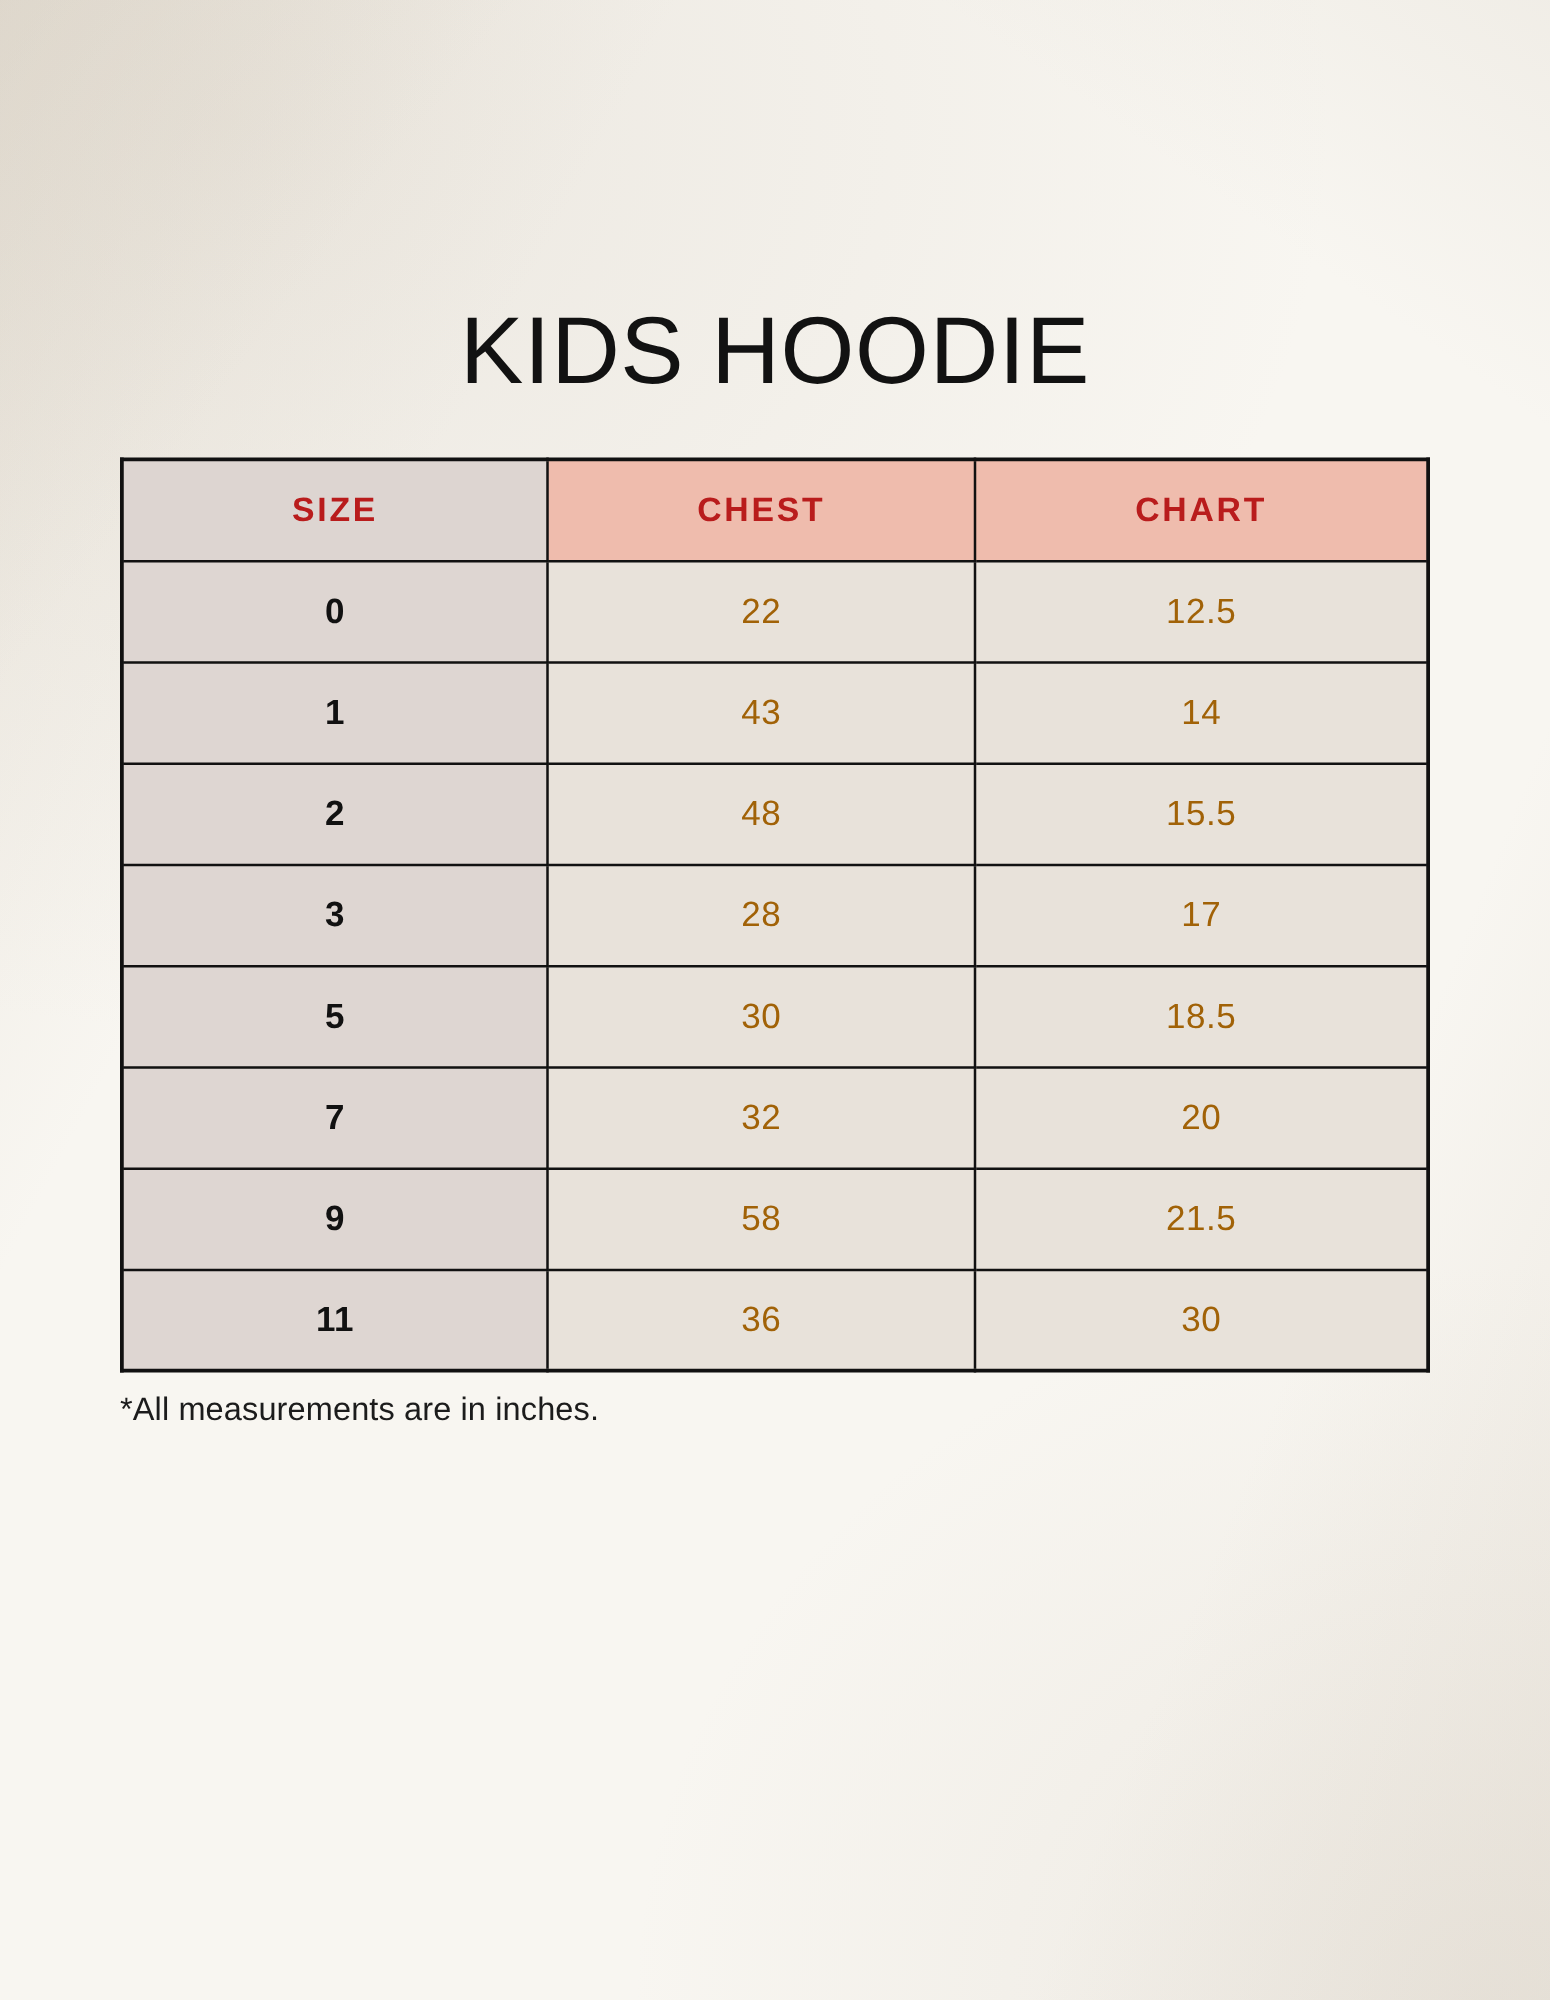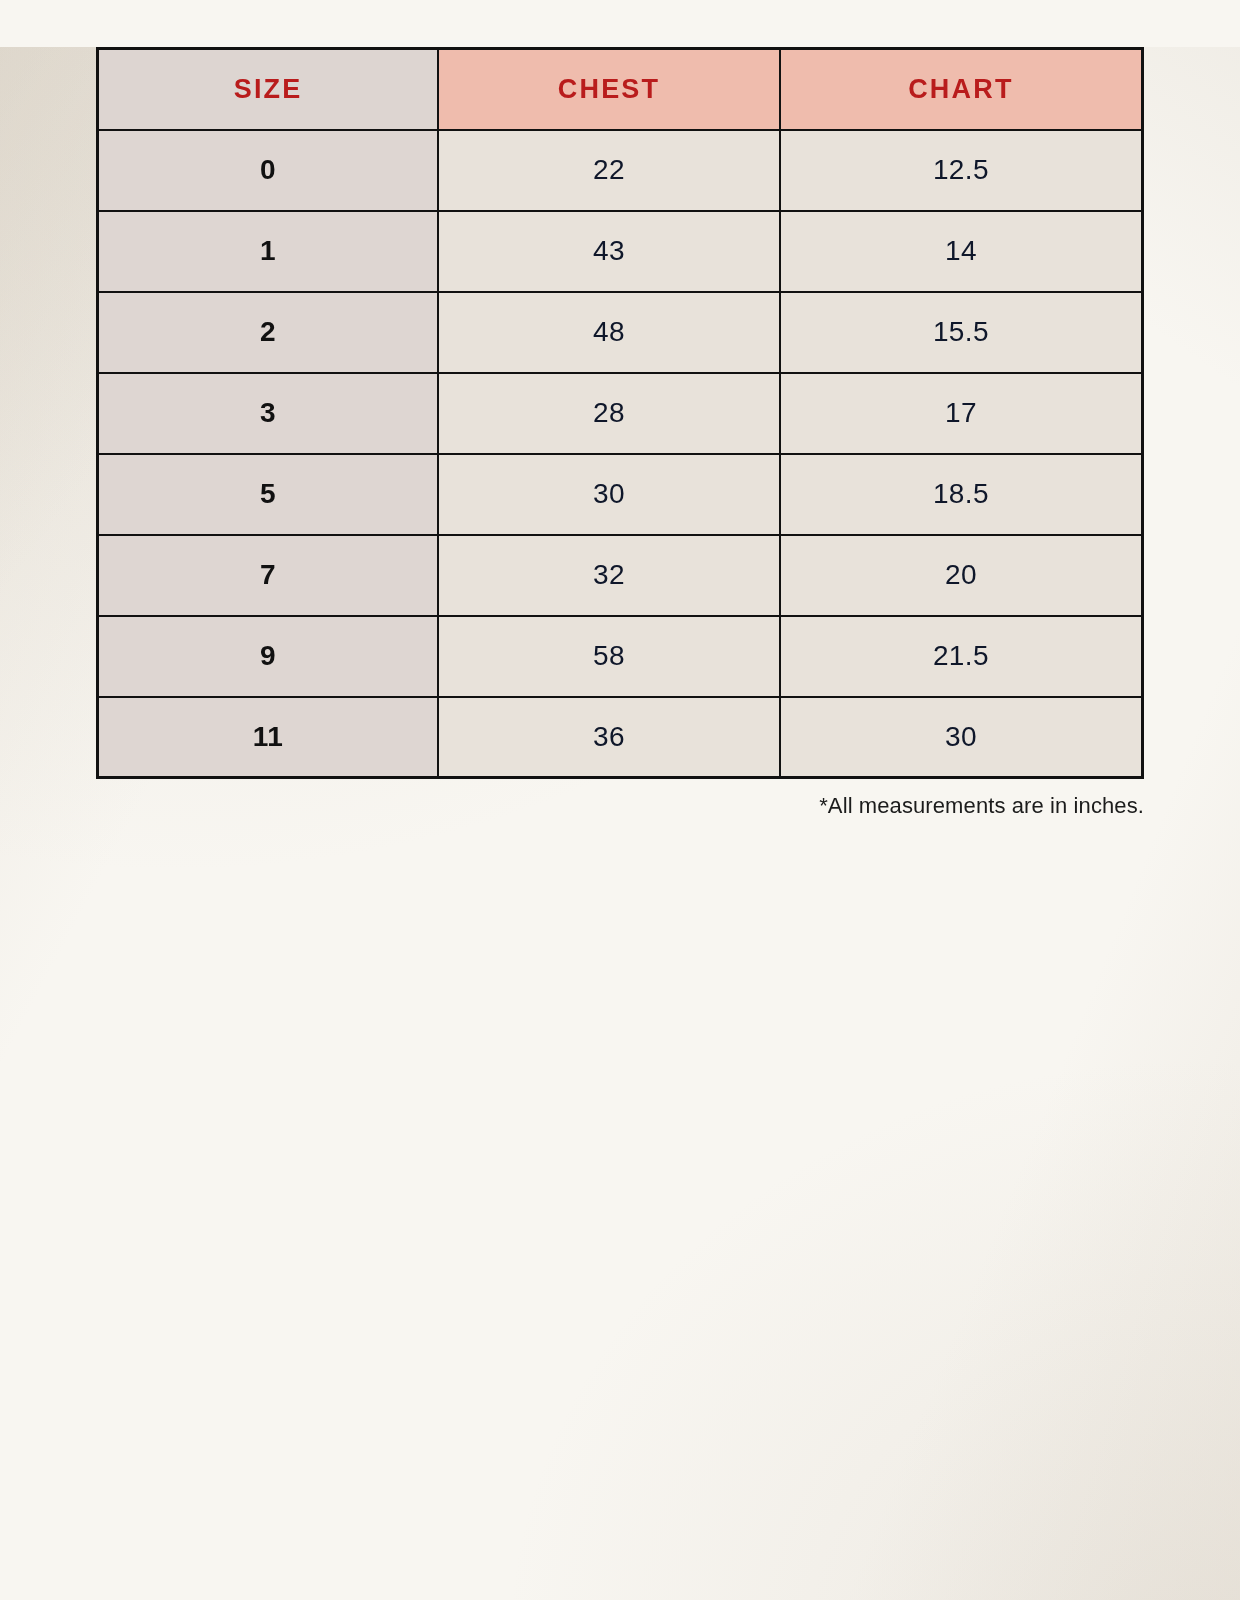--- a/index.html
+++ b/index.html
@@ -93,41 +93,41 @@
     background:#ded6d2;
     font-size:28px;
     font-weight:700;
     color:#111;
     letter-spacing:0.5px;
   }
   td.cell-val {
     background:#e8e2da;
     font-size:28px;
     font-weight:400;
-    color:#0f172a;
+    color:#a16207;
     letter-spacing:0.4px;
   }
 
   
   .footnote {
     width:1048px;
     margin:14px auto 0 auto;
-    text-align:right;
-    font-size:22px;
+    font-size:26px;
     font-weight:500;
     color:#1c1c1c;
     letter-spacing:0.1px;
   }
 </style>
 </head>
 <body>
 
 <div id="page">
   <div id="content">
 
+    <h1 class="title">KIDS HOODIE</h1>
 
 
     <div class="table-wrap">
       <table>
         <colgroup>
           <col class="c-size">
           <col class="c-chest">
           <col class="c-length">
         </colgroup>
         <thead>

